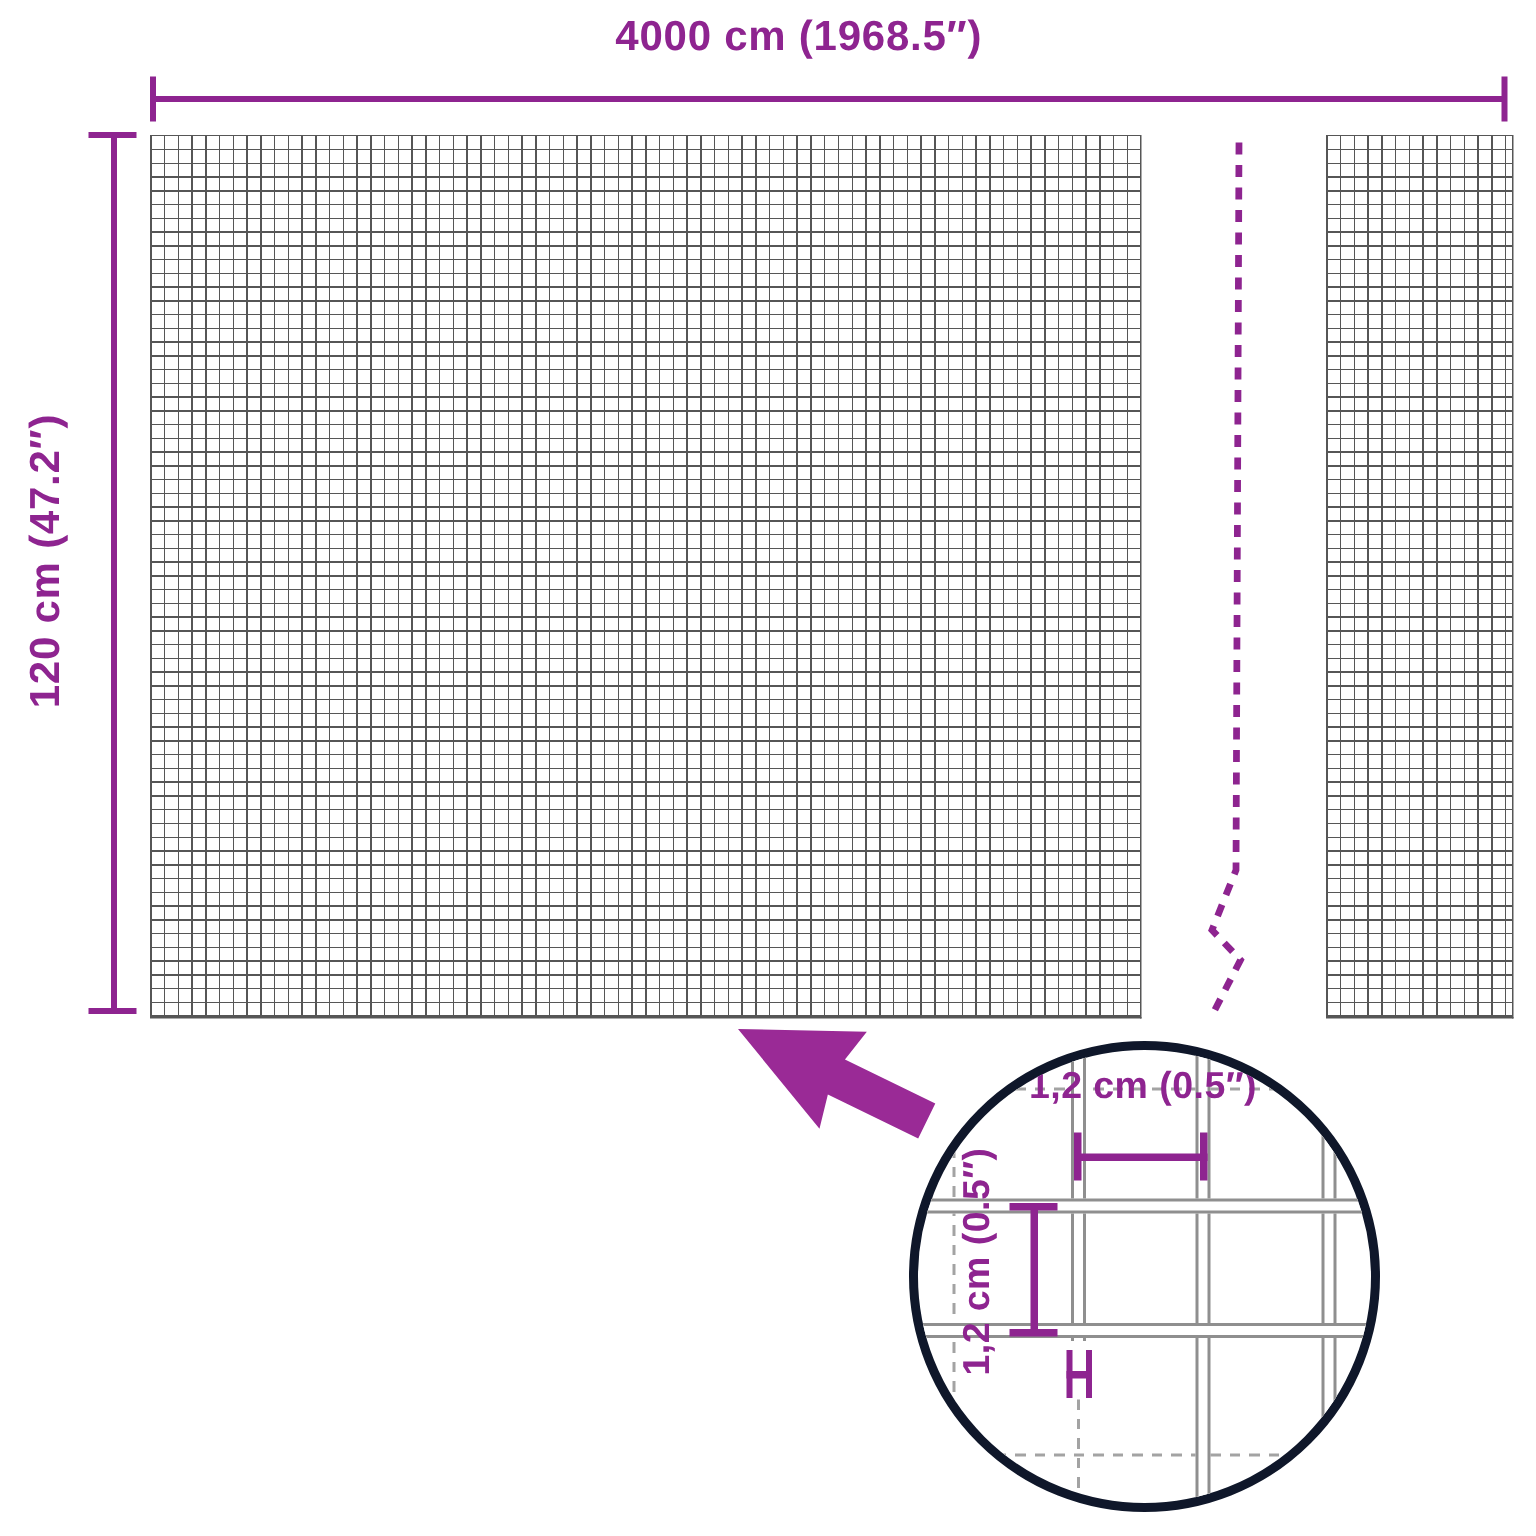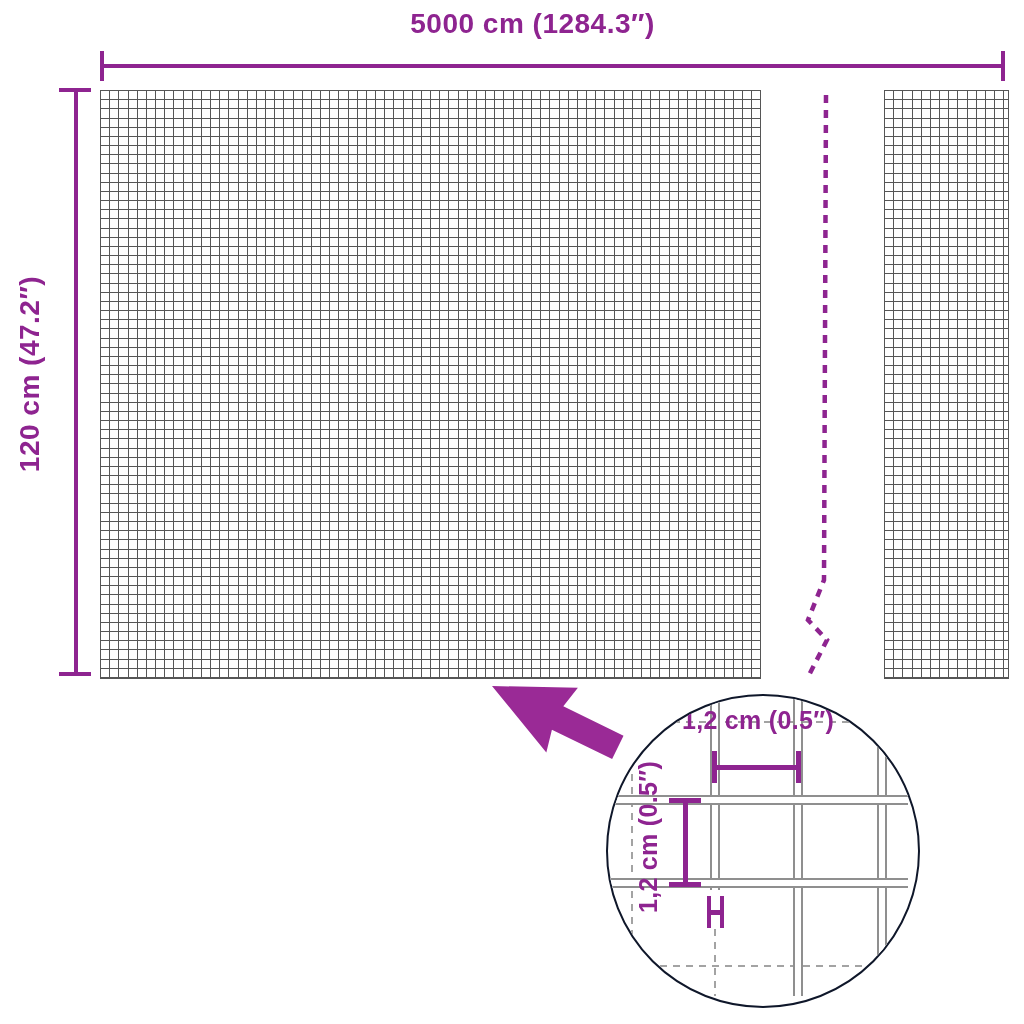--- a/index.html
+++ b/index.html
@@ -20,42 +20,42 @@
       repeating-linear-gradient(to bottom,#565656 0 1px,transparent 1px 9.17px);
     border-right:1px solid #565656;border-bottom:1px solid #565656;
   }
   #mesh-left{left:100px;top:90px;width:660px;height:588px;}
   #mesh-right{left:884px;top:90px;width:124px;height:588px;}
   
   #overlay{position:absolute;left:0;top:0;width:1024px;height:1024px;pointer-events:none;}
   
   #detail-circle{
     position:absolute;left:606px;top:694px;width:314px;height:314px;
-    box-sizing:border-box;border:2px solid #0f172a;border-radius:50%;
+    box-sizing:border-box;border:6px solid #0f172a;border-radius:50%;
     background:#ffffff;overflow:hidden;
   }
   #detail-circle .inner{position:absolute;left:0;top:0;width:300px;height:300px;}
   .dash-h{position:absolute;height:2px;background:repeating-linear-gradient(to right,#a3a3a3 0 7px,transparent 7px 13px);}
   .dash-v{position:absolute;width:2px;background:repeating-linear-gradient(to bottom,#a3a3a3 0 7px,transparent 7px 13px);}
   .tube-v{position:absolute;width:10px;box-sizing:border-box;background:#ffffff;
     border-left:2px solid #8f8f8f;border-right:2px solid #8f8f8f;}
   .tube-h{position:absolute;height:10px;box-sizing:border-box;background:#ffffff;
     border-top:2px solid #8f8f8f;border-bottom:2px solid #8f8f8f;}
   .mark{position:absolute;background:#8e2490;}
   .circ-label{
     position:absolute;color:#8e2490;font-weight:bold;font-size:25px;
     white-space:nowrap;letter-spacing:0.3px;
   }
 </style>
 </head>
 <body>
 
 <div id="stage">
 
-  <div class="dim-label" style="left:82px;top:8px;width:901px;text-align:center;">5000 cm (1284.3″)</div>
+  <div class="dim-label" style="left:82px;top:8px;width:901px;text-align:center;">4000 cm (1968.5″)</div>
   <div>
     <div class="dim-bar" style="left:102px;top:64px;width:901px;height:4px;"></div>
     <div class="dim-bar" style="left:100px;top:51px;width:4px;height:30px;"></div>
     <div class="dim-bar" style="left:1001px;top:51px;width:4px;height:30px;"></div>
   </div>
 
   <div class="dim-label" style="left:30px;top:374px;transform:translate(-50%,-50%) rotate(-90deg);">120 cm (47.2″)</div>
   <div>
     <div class="dim-bar" style="left:74px;top:90px;width:4px;height:586px;"></div>
     <div class="dim-bar" style="left:59px;top:88px;width:32px;height:4px;"></div>

